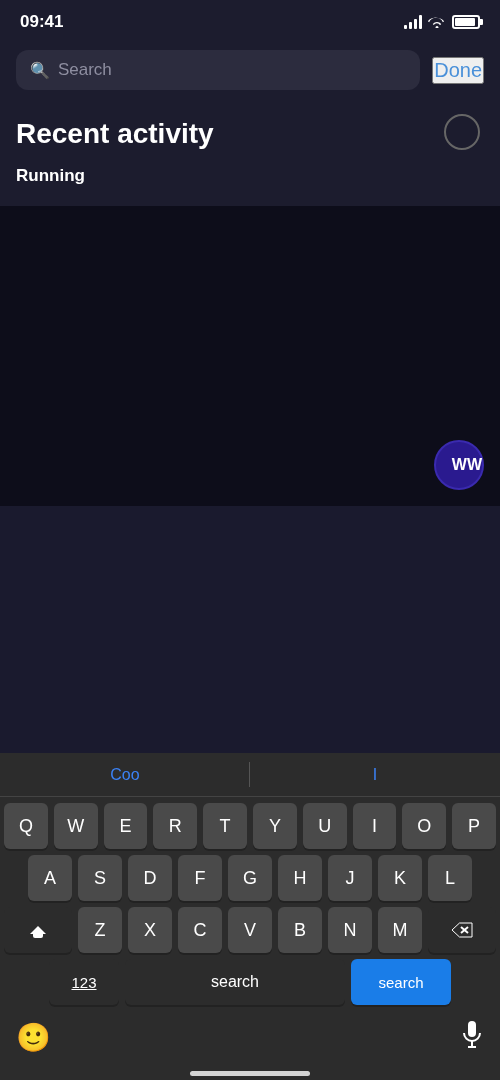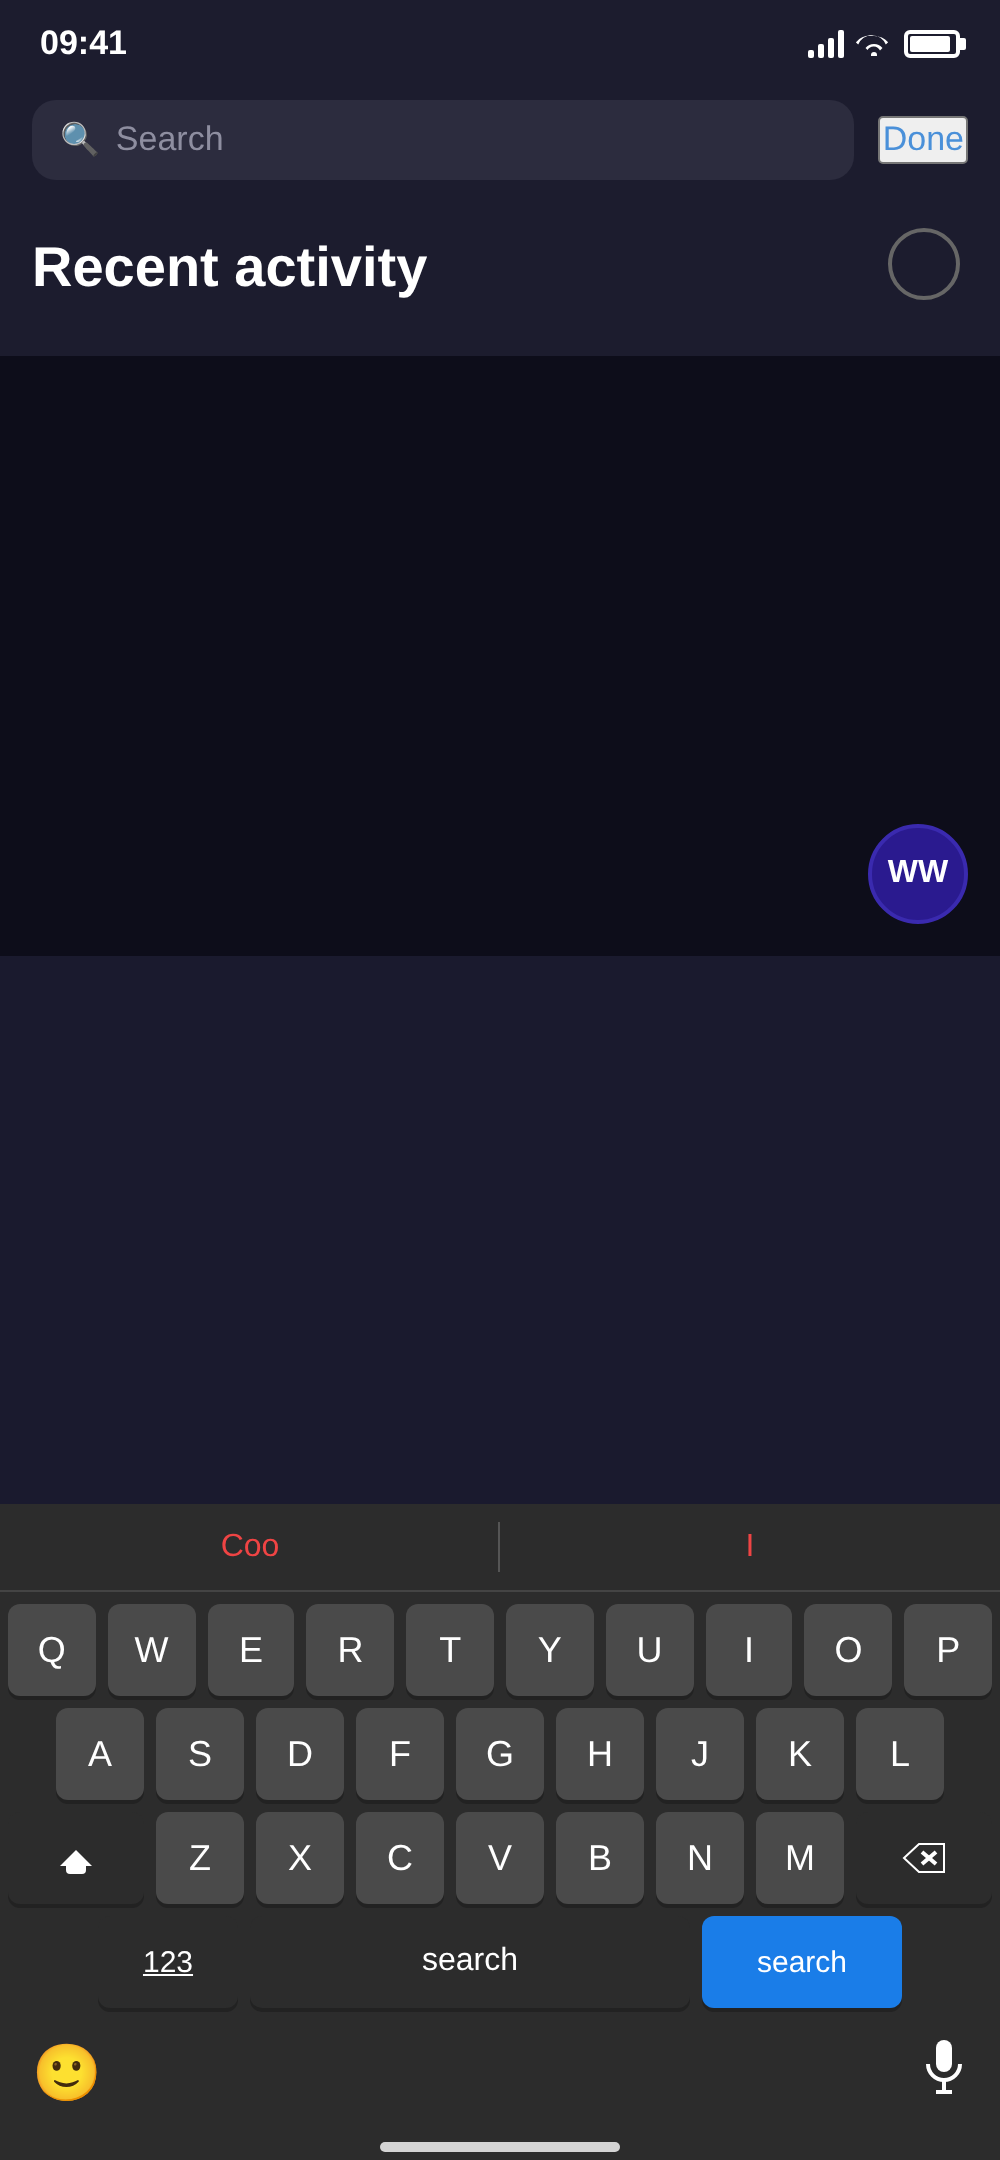--- a/index.html
+++ b/index.html
@@ -117,21 +117,21 @@
       flex: 1;
       caret-color: #fff;
     }
 
     .search-input::placeholder {
       color: #8e8ea0;
     }
 
     .done-button {
       color: #4a90d9;
-      font-size: 17px;
+      font-size: 20px;
       font-weight: 400;
       cursor: pointer;
       white-space: nowrap;
     }
 
     
     .content-area {
       background: #1c1c2e;
       padding: 8px 0 16px 16px;
       position: relative;
@@ -174,21 +174,21 @@
     .ww-badge {
       position: absolute;
       right: 16px;
       bottom: 16px;
       width: 50px;
       height: 50px;
       background: #2a1a8f;
       border-radius: 50%;
       display: flex;
       align-items: center;
-      justify-content: center;
+      justify-content: flex-end;
       font-size: 16px;
       font-weight: 700;
       color: #fff;
       border: 2px solid #3a2aaf;
     }
 
     
     .keyboard {
       position: absolute;
       bottom: 0;
@@ -204,21 +204,21 @@
       border-bottom: 1px solid #444;
       height: 44px;
     }
 
     .autocomplete-item {
       flex: 1;
       display: flex;
       align-items: center;
       justify-content: center;
       font-size: 16px;
-      color: #ef4444;
+      color: #3b82f6;
       cursor: pointer;
       position: relative;
     }
 
     .autocomplete-item:not(:last-child)::after {
       content: '';
       position: absolute;
       right: 0;
       top: 20%;
       height: 60%;
@@ -367,20 +367,21 @@
   <div class="search-input-container">
     <span class="search-input-icon">🔍</span>
     <input class="search-input" type="text" autofocus="" placeholder="Search" style="">
   </div>
   <button class="done-button">Done</button>
 </div>
 
 <div class="content-area">
   <div class="scroll-indicator"></div>
   <h1 class="recent-activity-title">Recent activity</h1>
+  <div class="activity-item">Running</div>
 </div>
 
 <div class="dark-area">
   <div class="ww-badge">
     <span>WW</span>
   </div>
 </div>
 
 <div class="keyboard">
 

